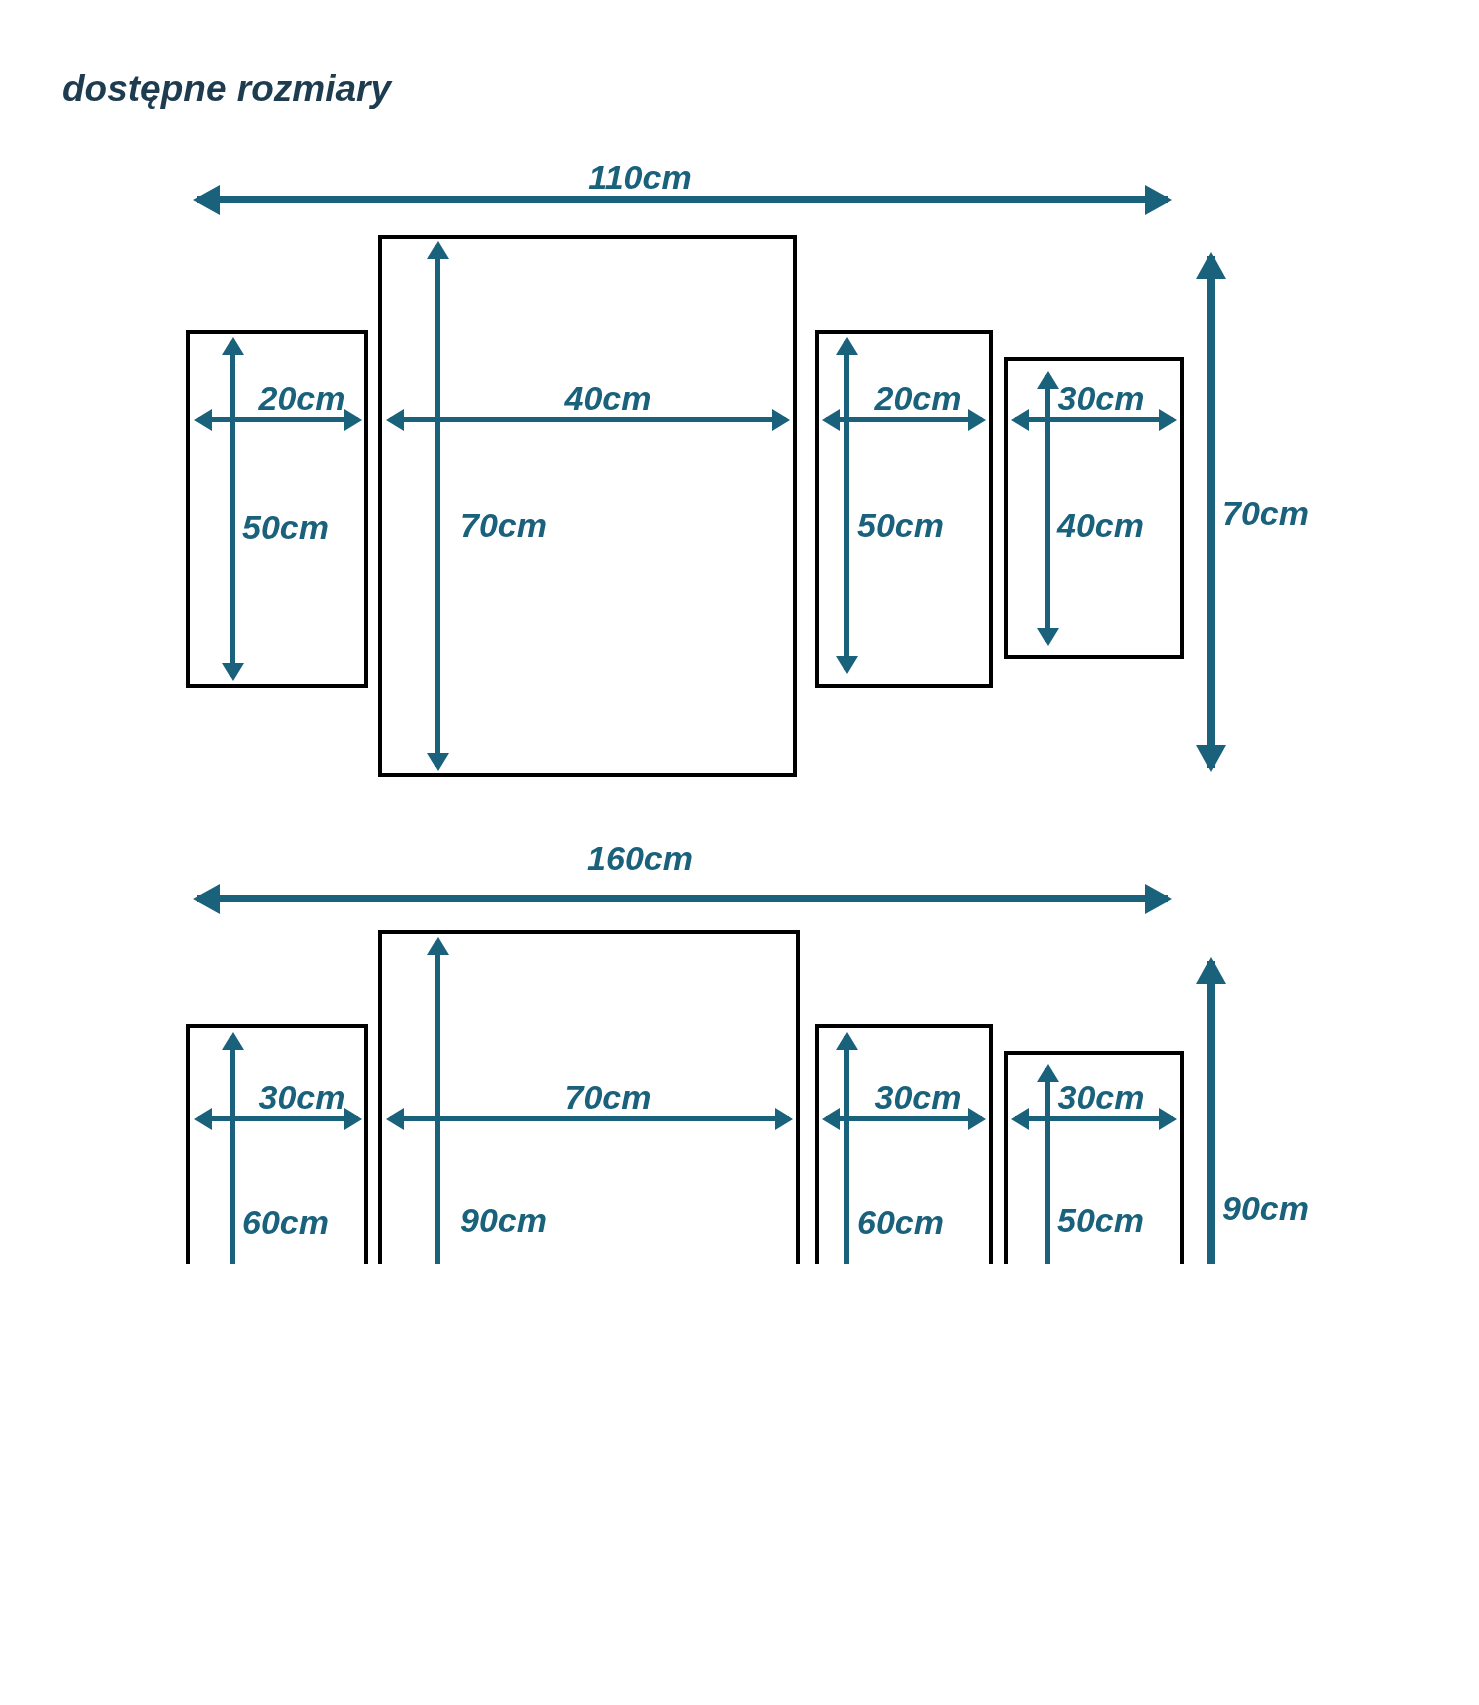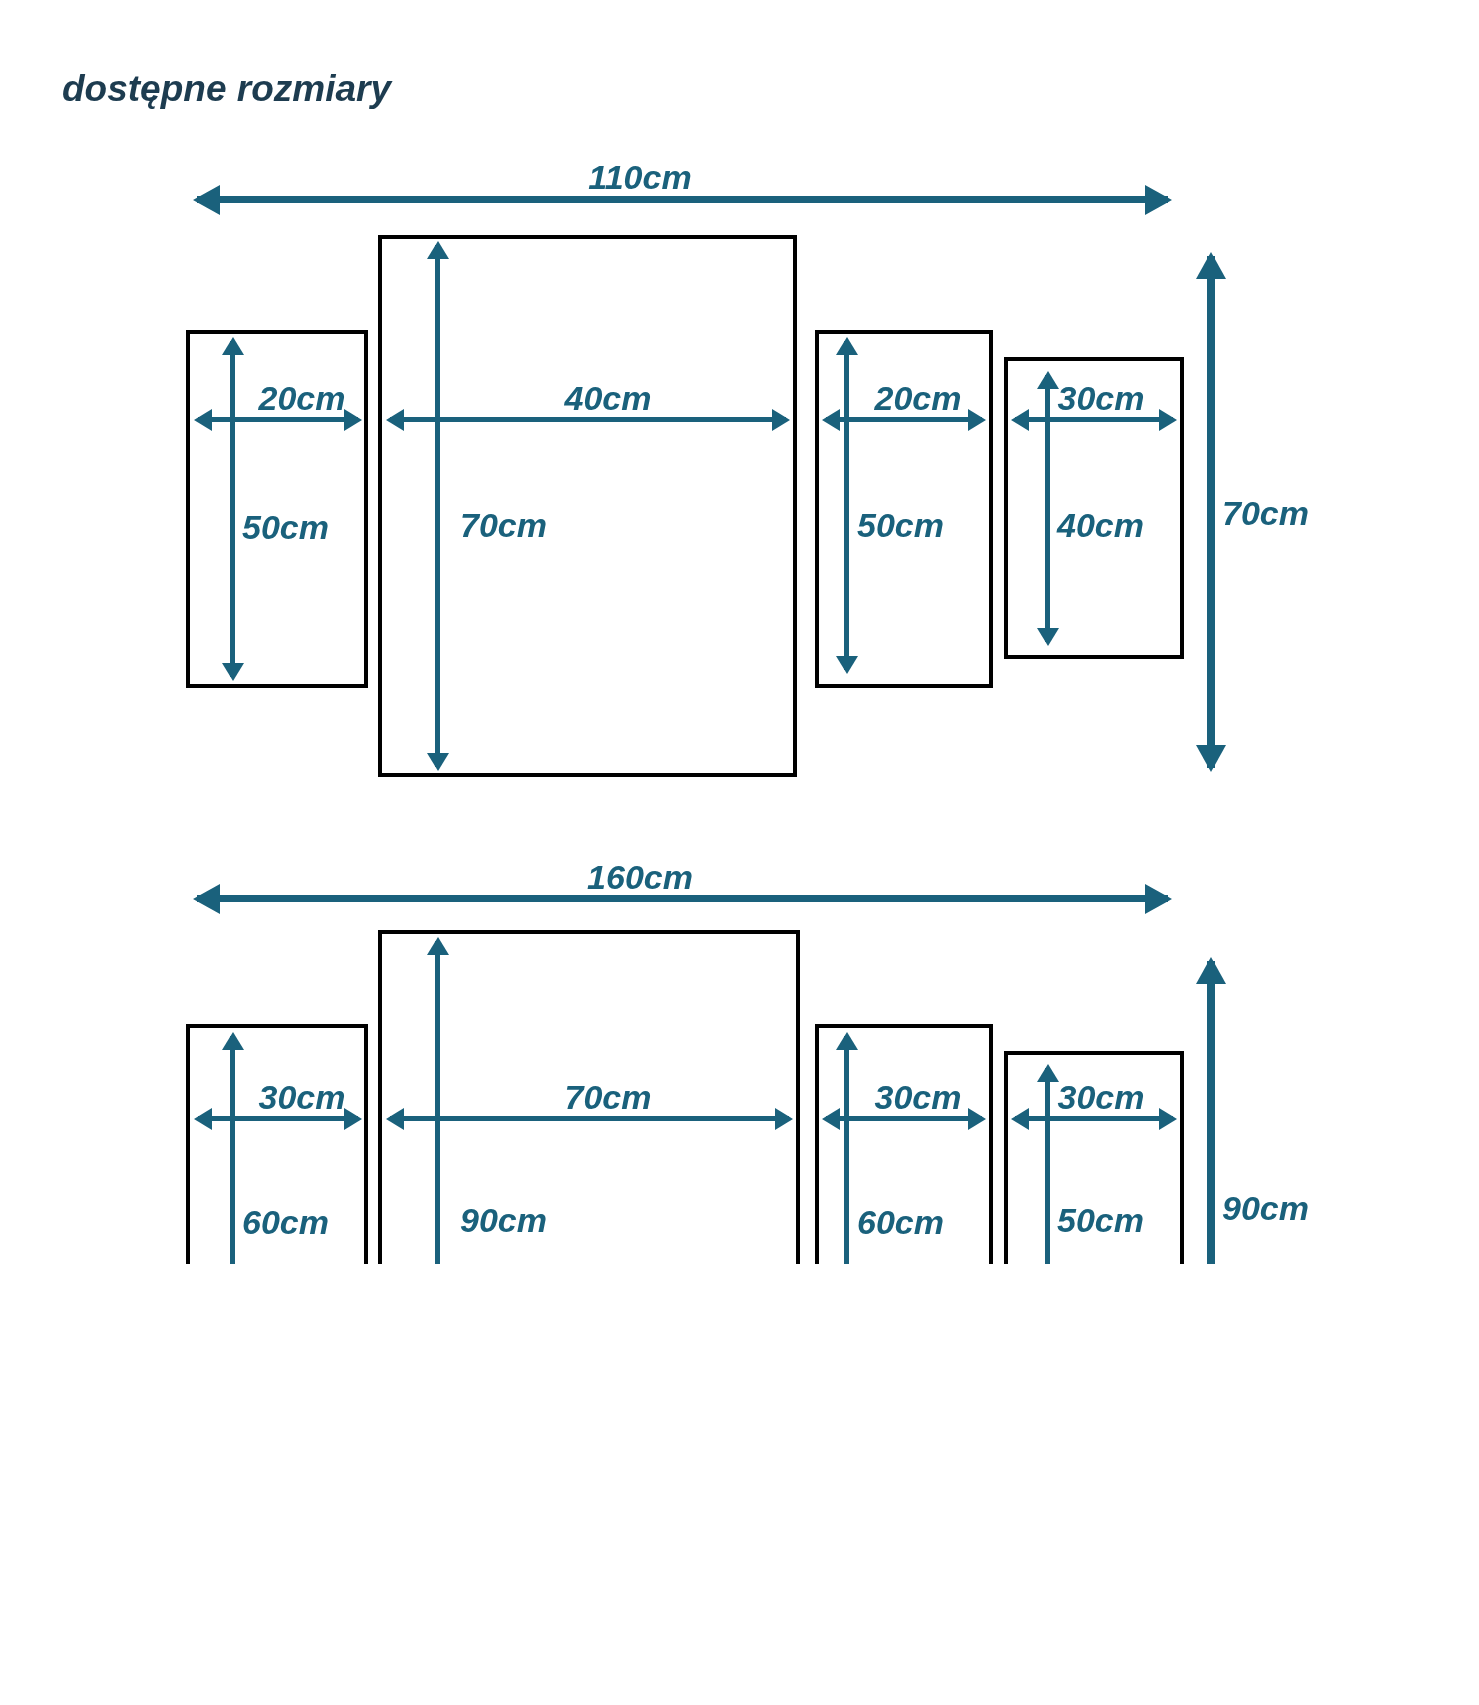--- a/index.html
+++ b/index.html
@@ -123,21 +123,21 @@
     <div class="arrow-h" style="left:1011px;top:417px;width:166px;"></div>
     <div class="lbl center" style="left:1101px;top:398px;">30cm</div>
     <div class="arrow-v" style="left:1045px;top:371px;height:275px;"></div>
     <div class="lbl vmid" style="left:1057px;top:525px;">40cm</div>
 
   </div>
 
   <div>
 
     <div class="arrow-h total" style="left:193px;top:895px;width:979px;"></div>
-    <div class="lbl center" style="left:640px;top:877px;text-align:right;">160cm</div>
+    <div class="lbl center" style="left:640px;top:858px;text-align:right;">160cm</div>
 
     <div class="arrow-v total" style="left:1207px;top:957px;height:505px;"></div>
     <div class="lbl vmid" style="left:1222px;top:1208px;">90cm</div>
 
     <div class="panel" style="left:186px;top:1024px;width:182px;height:361px;"></div>
     <div class="panel" style="left:378px;top:930px;width:422px;height:538px;"></div>
     <div class="panel" style="left:815px;top:1024px;width:178px;height:361px;"></div>
     <div class="panel" style="left:1004px;top:1051px;width:180px;height:299px;"></div>
 
     <div class="arrow-h" style="left:194px;top:1116px;width:168px;"></div>

